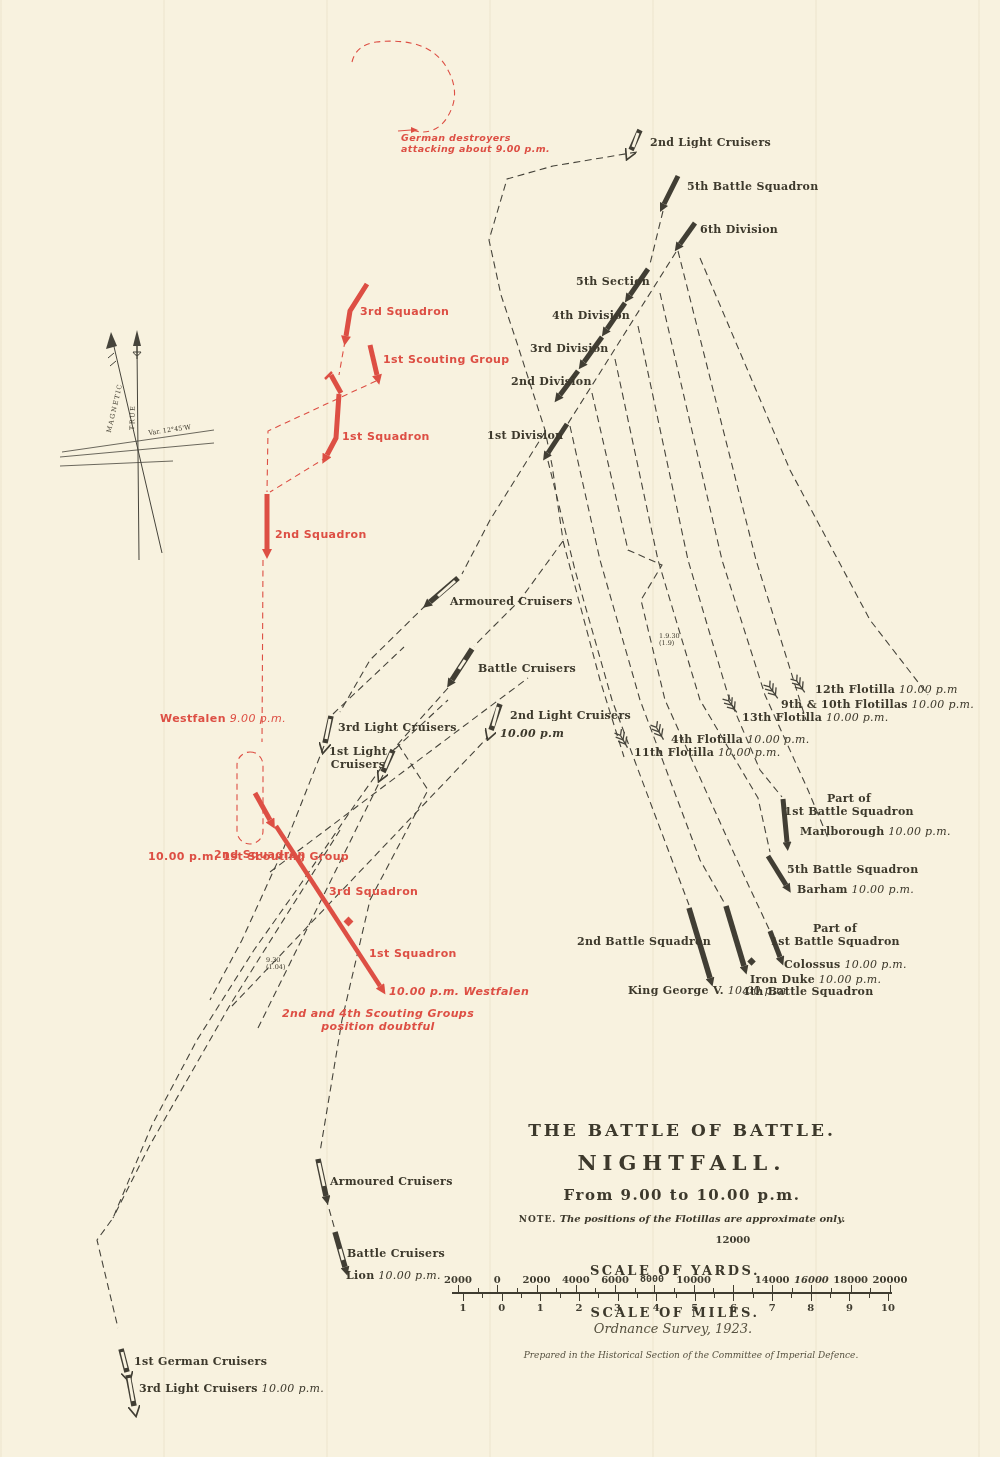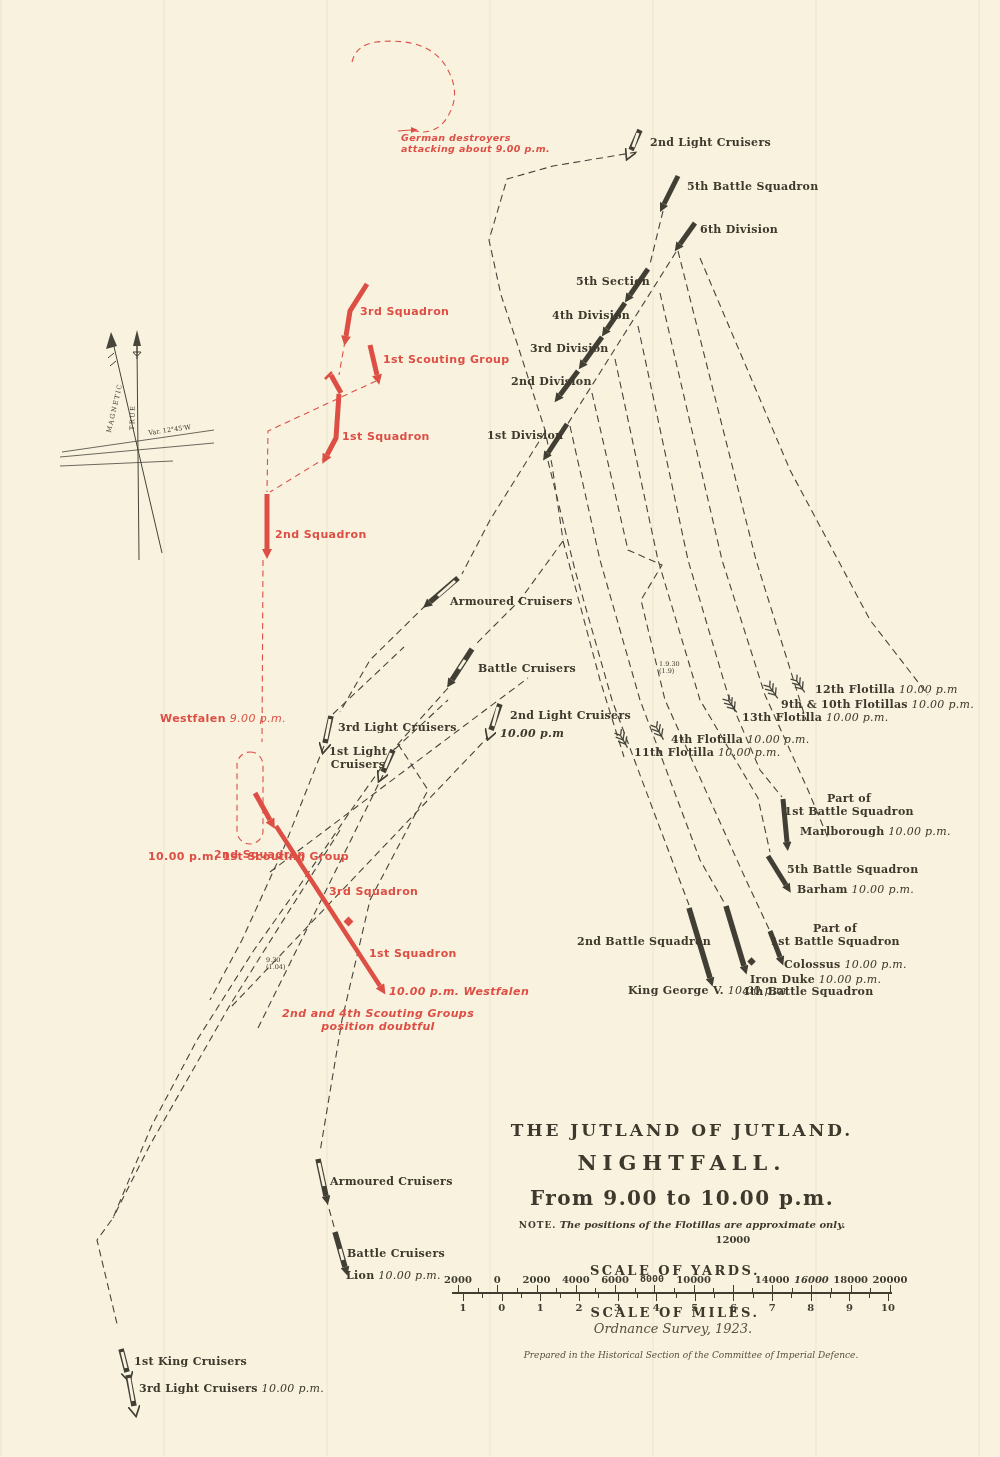--- a/index.html
+++ b/index.html
@@ -19,21 +19,21 @@
   .maplabel i{font-weight:normal;font-style:italic;}
   .red{color:#dd4f44;font-family:"DejaVu Sans", sans-serif;font-size:11px;letter-spacing:0.4px;}
   .italic{font-style:italic;}
   .small{font-size:9.5px;}
   .tiny{font-size:6.5px;font-weight:normal;letter-spacing:0;line-height:1.1;}
   .center{text-align:center;transform:translateX(-50%);}
   .compass{font-size:6.5px;font-weight:normal;letter-spacing:1.5px;}
   .titleblock{position:absolute;left:500px;top:1120px;width:364px;text-align:center;color:#3d392c;}
   .t1{font-size:17px;font-weight:bold;letter-spacing:3px;}
   .t2{font-size:21px;font-weight:bold;letter-spacing:6px;margin-top:10px;}
-  .t3{font-size:20px;font-weight:bold;letter-spacing:1.5px;margin-top:11px;}
+  .t3{font-size:15px;font-weight:bold;letter-spacing:1.5px;margin-top:11px;}
   .t4{font-size:10px;margin-top:9px;}
   .t4 .notelbl{font-weight:bold;font-size:9px;letter-spacing:1px;}
   .t4 .noteit{font-style:italic;font-weight:bold;}
   .scaletitle{position:absolute;transform:translateX(-50%);font-weight:bold;color:#3d392c;letter-spacing:2.5px;font-size:13px;white-space:nowrap;}
   .credit{position:absolute;transform:translateX(-50%);font-style:italic;color:#55503f;white-space:nowrap;}
   .barline{position:absolute;background:#3f3c30;}
   .tick{position:absolute;width:1px;background:#3f3c30;}
   .ticklabel{position:absolute;transform:translateX(-50%);font-size:10px;font-weight:bold;color:#3f3c30;font-family:"DejaVu Serif",serif;white-space:nowrap;}
 </style>
 </head>
@@ -205,21 +205,21 @@
       <div class="maplabel tiny" style="left: 148px; top: 430px; transform: rotate(-8deg);">Var. 12°45'W</div>
       <div class="maplabel" style="left: 450px; top: 596px;">Armoured Cruisers</div>
       <div class="maplabel" style="left: 478px; top: 663px;">Battle Cruisers</div>
       <div class="maplabel" style="left: 510px; top: 710px;">2nd Light Cruisers</div>
       <div class="maplabel italic" style="left: 500px; top: 728px;">10.00 p.m</div>
       <div class="maplabel" style="left: 338px; top: 722px;">3rd Light Cruisers</div>
       <div class="maplabel center" style="left: 358px; top: 746px;">
         <div>1st Light</div>
         <div>Cruisers</div>
       </div>
-      <div class="maplabel tiny" style="left: 659px; top: 661px;">
+      <div class="maplabel tiny" style="left: 659px; top: 633px;">
         <div>1.9.30</div>
         <div>(1.9)</div>
       </div>
       <div class="maplabel tiny" style="left: 266px; top: 957px;">
         <div>9.30</div>
         <div>(1.04)</div>
       </div>
       <div class="maplabel" style="left: 815px; top: 684px;">12th Flotilla<i> 10.00 p.m</i></div>
       <div class="maplabel" style="left: 781px; top: 699px;">9th &amp; 10th Flotillas<i> 10.00 p.m.</i></div>
       <div class="maplabel" style="left: 742px; top: 712px;">13th Flotilla<i> 10.00 p.m.</i></div>
@@ -247,26 +247,26 @@
         <div>1st Battle Squadron</div>
       </div>
       <div class="maplabel" style="left: 577px; top: 936px;">2nd Battle Squadron</div>
       <div class="maplabel" style="left: 784px; top: 959px;">Colossus<i> 10.00 p.m.</i></div>
       <div class="maplabel" style="left: 750px; top: 974px;">Iron Duke<i> 10.00 p.m.</i></div>
       <div class="maplabel" style="left: 742px; top: 986px;">4th Battle Squadron</div>
       <div class="maplabel" style="left: 628px; top: 985px;">King George V.<i> 10.00 p.m</i></div>
       <div class="maplabel" style="left: 330px; top: 1176px;">Armoured Cruisers</div>
       <div class="maplabel" style="left: 347px; top: 1248px;">Battle Cruisers</div>
       <div class="maplabel" style="left: 346px; top: 1270px;">Lion<i> 10.00 p.m.</i></div>
-      <div class="maplabel" style="left: 134px; top: 1356px;">1st King Cruisers</div>
+      <div class="maplabel" style="left: 134px; top: 1356px;">1st German Cruisers</div>
       <div class="maplabel" style="left: 139px; top: 1383px;">3rd Light Cruisers<i> 10.00 p.m.</i></div>
     </div>
 
   <div class="titleblock">
-    <div class="t1">THE JUTLAND OF JUTLAND.</div>
+    <div class="t1">THE BATTLE OF BATTLE.</div>
     <div class="t2">NIGHTFALL.</div>
     <div class="t3">From 9.00 to 10.00 p.m.</div>
     <div class="t4">
       <span class="notelbl">NOTE.</span>
       <span class="noteit">The positions of the Flotillas are approximate only.</span>
     </div>
   </div>
 
   <div class="scaletitle" style="left:675px;top:1263px;">SCALE OF YARDS.</div>
   <div>

